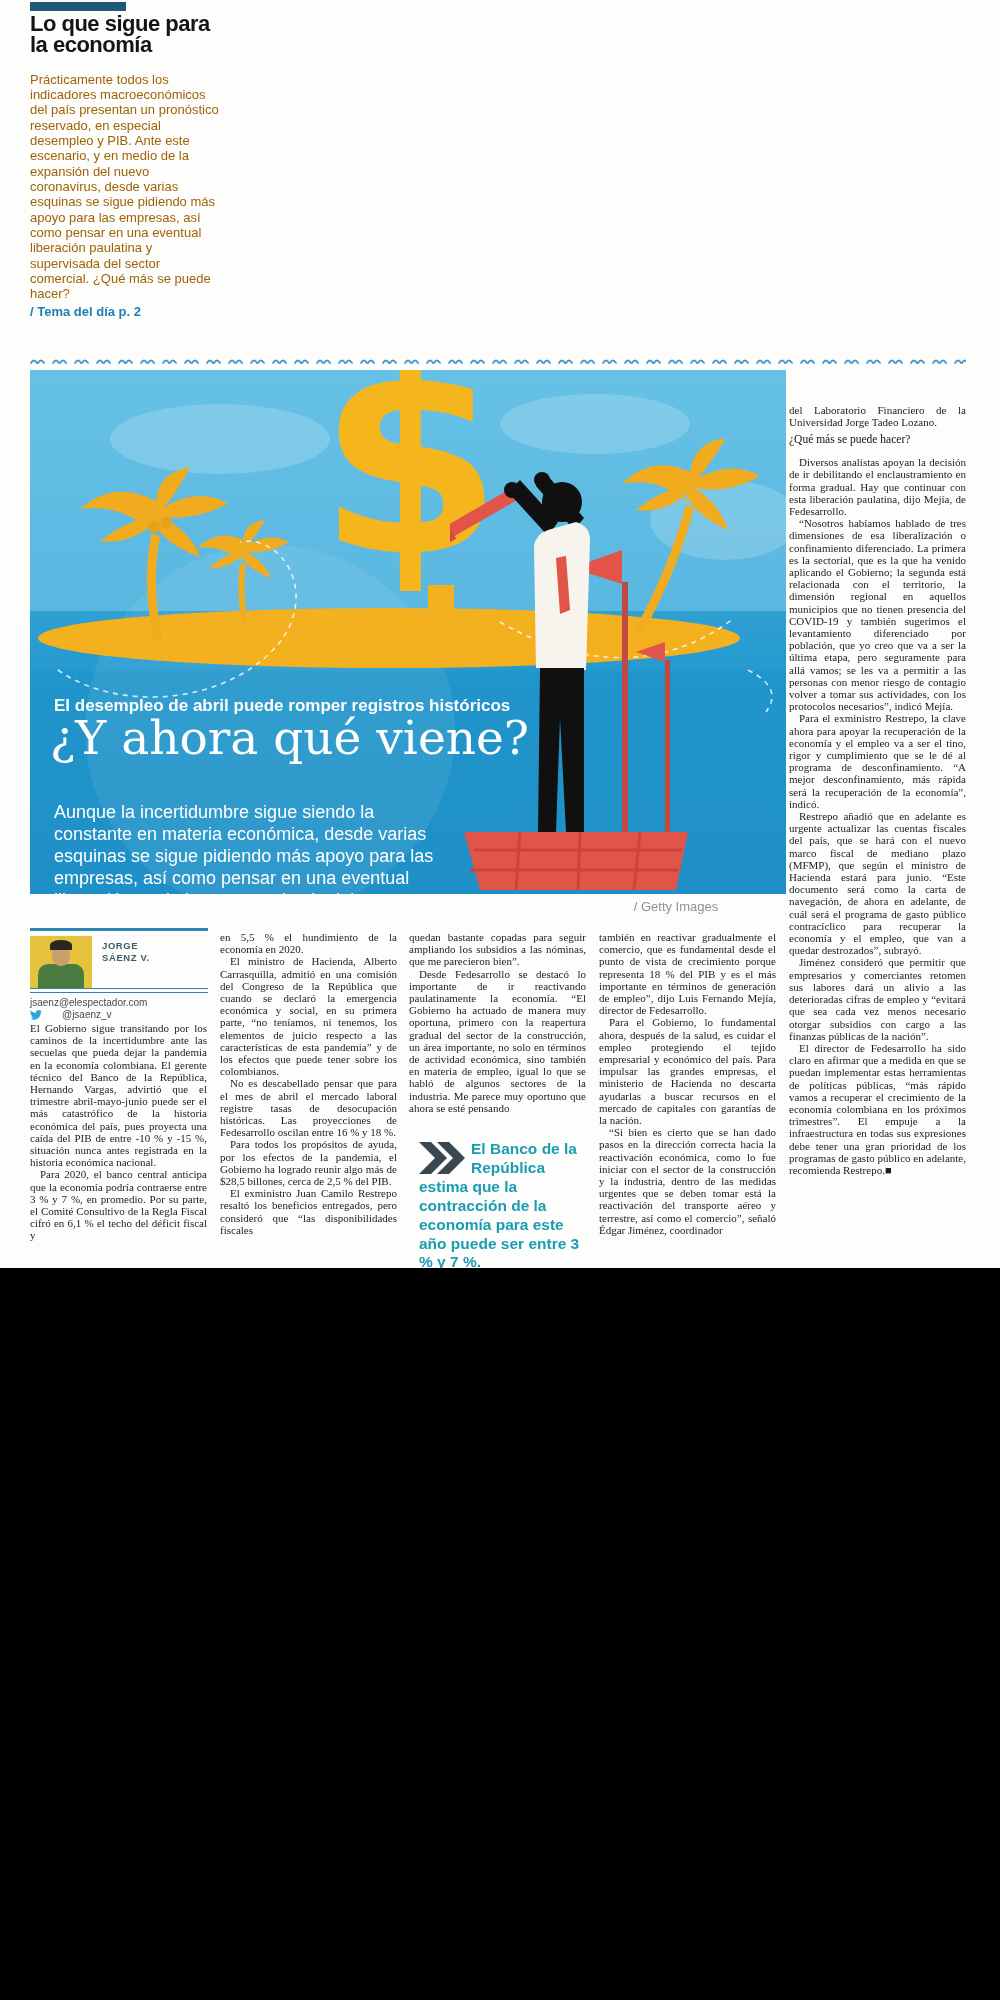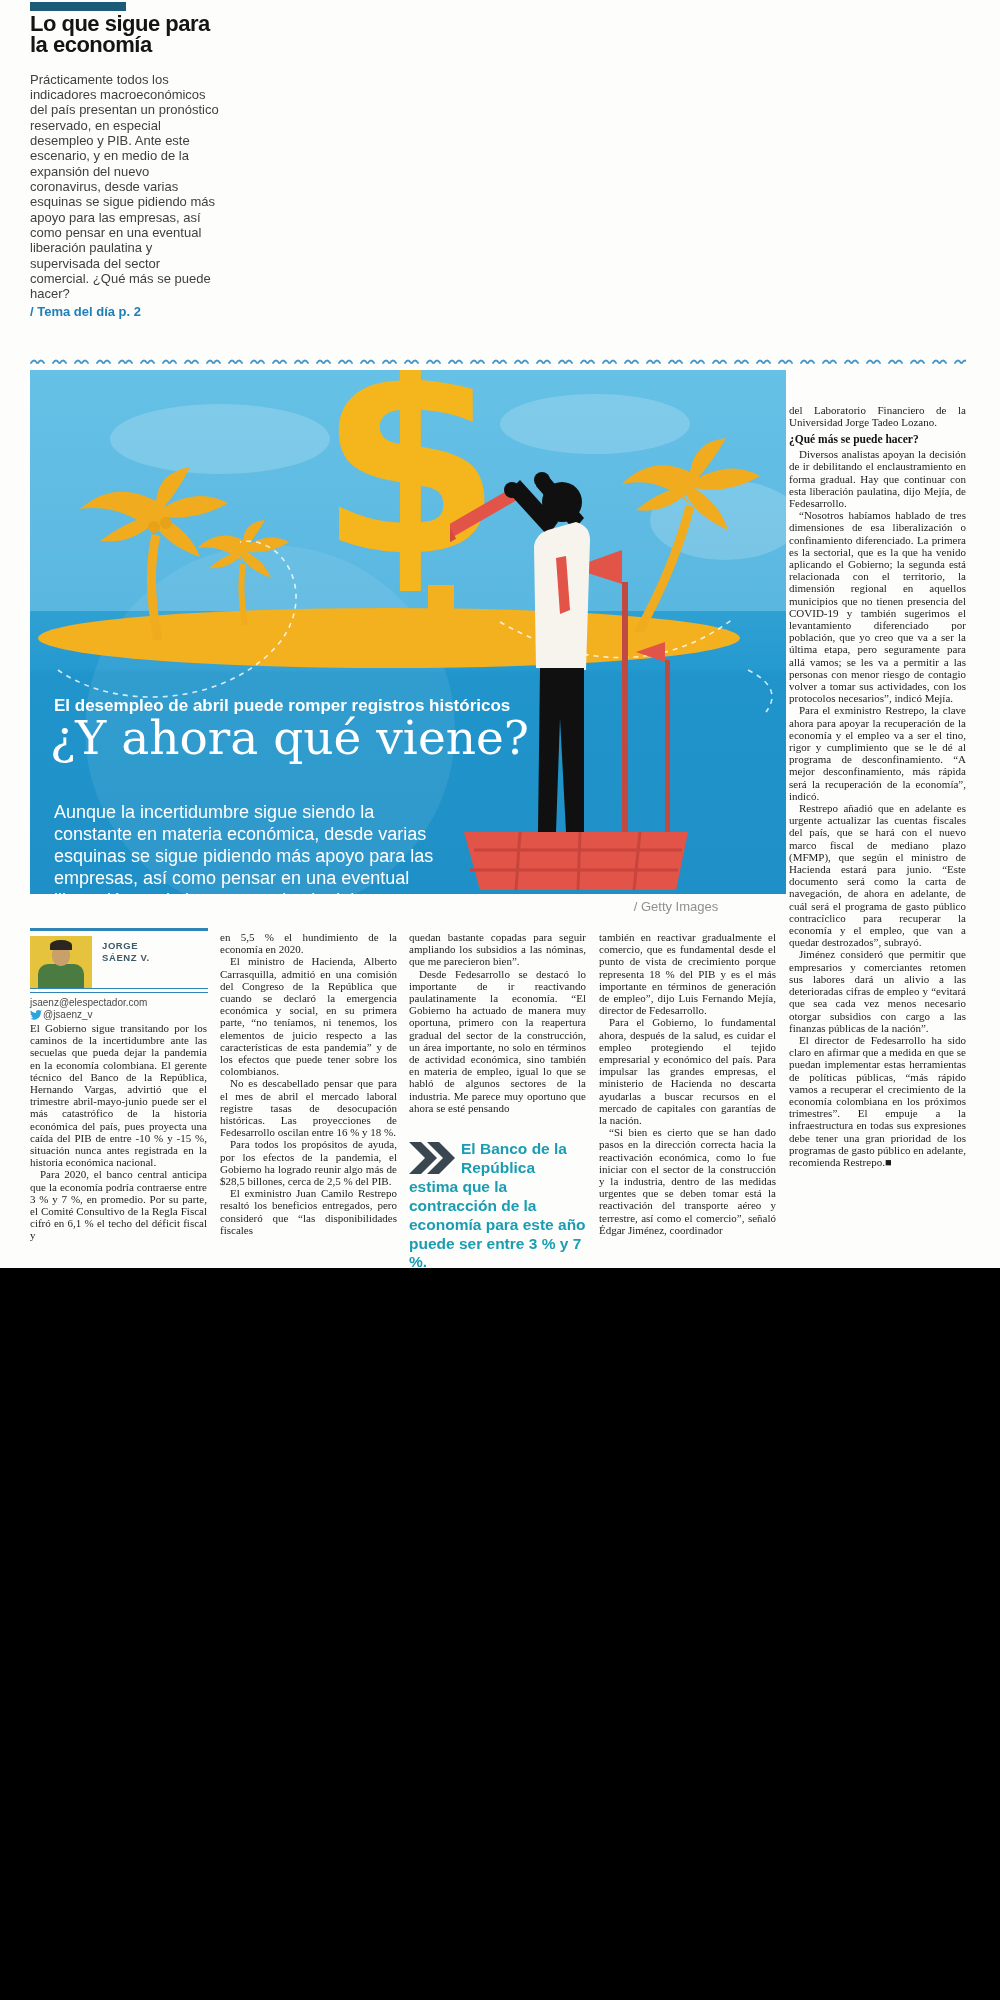--- a/index.html
+++ b/index.html
@@ -4,21 +4,21 @@
 <style>
   html,body{margin:0;padding:0;}
   body{width:1000px;height:2000px;background:#000;font-family:"Liberation Sans",sans-serif;}
   .page{position:relative;width:1000px;height:1268px;background:#fdfdfb;overflow:hidden;}
   .abs{position:absolute;}
 
   
   .section-bar{left:30px;top:2px;width:96px;height:9px;background:#1b5a78;}
   .teaser{left:30px;top:14px;width:192px;}
   .teaser h1{margin:0 0 16px 0;font-size:22px;line-height:0.95;letter-spacing:-0.5px;color:#141414;font-weight:bold;}
-  .teaser .summary{font-size:13px;line-height:1.18;color:#404040;}
+  .teaser .summary{font-size:13px;line-height:1.18;color:#a16207;}
   .teaser .link{margin-top:2px;font-size:13px;font-weight:bold;color:#1d80b8;}
 
   
   .wavy{left:30px;top:352px;width:936px;height:9px;}
 
   
   .illo{left:30px;top:370px;width:756px;height:524px;overflow:hidden;
         background:linear-gradient(180deg,#66c1e6 0%,#5ab7e0 45.9%,#2fa0d2 46%,#259ad0 57%,#2095cb 58%,#1f90c7 100%);}
   .cloud{background:rgba(255,255,255,.18);border-radius:50%;}
   .seaglow{left:55px;top:175px;width:370px;height:370px;border-radius:50%;background:rgba(255,255,255,.08);}
@@ -33,34 +33,34 @@
   
   .byline-rule{left:30px;top:928px;width:178px;height:3px;background:#2e85b5;}
   .photo{left:30px;top:936px;width:62px;height:52px;background:#e6c33c;overflow:hidden;}
   .photo .shirt{position:absolute;left:8px;top:28px;width:46px;height:24px;background:#4a7c42;border-radius:10px 10px 0 0;}
   .photo .face{position:absolute;left:22px;top:8px;width:18px;height:22px;background:#c99f6a;border-radius:45%;}
   .photo .hair{position:absolute;left:20px;top:4px;width:22px;height:10px;background:#2c2620;border-radius:50% 50% 0 0;}
   .byline-name{left:102px;top:940px;width:70px;font-size:9.5px;font-weight:bold;letter-spacing:.6px;color:#3d5a68;line-height:1.25;}
   .byline-rule2{left:30px;top:988px;width:178px;height:1px;background:#2e85b5;}
   .byline-rule3{left:30px;top:992px;width:178px;height:1px;background:#2e85b5;}
   .byline-email{left:30px;top:997px;font-size:10px;color:#4a4a4a;}
-  .byline-tw{left:30px;top:1009px;font-size:10px;color:#4a4a4a;display:flex;align-items:flex-end;gap:1px;}
+  .byline-tw{left:30px;top:1009px;font-size:10px;color:#4a4a4a;display:flex;align-items:flex-end;gap:20px;}
 
   
   .body-col{width:177px;font-family:"Liberation Serif","DejaVu Serif",serif;font-size:11px;line-height:1.11;color:#1c1c1c;}
   .body-col p{margin:0;text-align:justify;}
   .body-col p + p{text-indent:10px;}
   .indent-all p{text-indent:10px;}
   .col1{left:30px;top:1022px;}
   .col2{left:220px;top:931px;}
   .col3{left:409px;top:931px;}
   .col4{left:599px;top:931px;}
   .col5{left:789px;top:404px;}
-  .subhead{margin:5px 0 2px 0;font-size:11.5px;font-weight:bold;font-family:"Liberation Serif",serif;color:#111;}
-  .pullquote{margin-top:26px;font-family:"Liberation Sans",sans-serif;font-size:15.5px;line-height:1.22;font-weight:bold;color:#1a9db2;text-align:left;}
+  .subhead{margin:5px 0 10px 0;font-size:11.5px;font-weight:normal;font-family:"Liberation Serif",serif;color:#111;}
+  .pullquote{margin-top:26px;font-family:"Liberation Sans",sans-serif;font-size:15.5px;line-height:1.22;font-weight:bold;color:#1a9db2;text-align:left;margin-left:10px;}
   .pullquote .chev{float:left;margin:2px 6px 2px 0;}
 </style>
 </head>
 <body>
 
 <div class="page">
 
   <div class="abs section-bar"></div>
 
   <div class="abs teaser">

